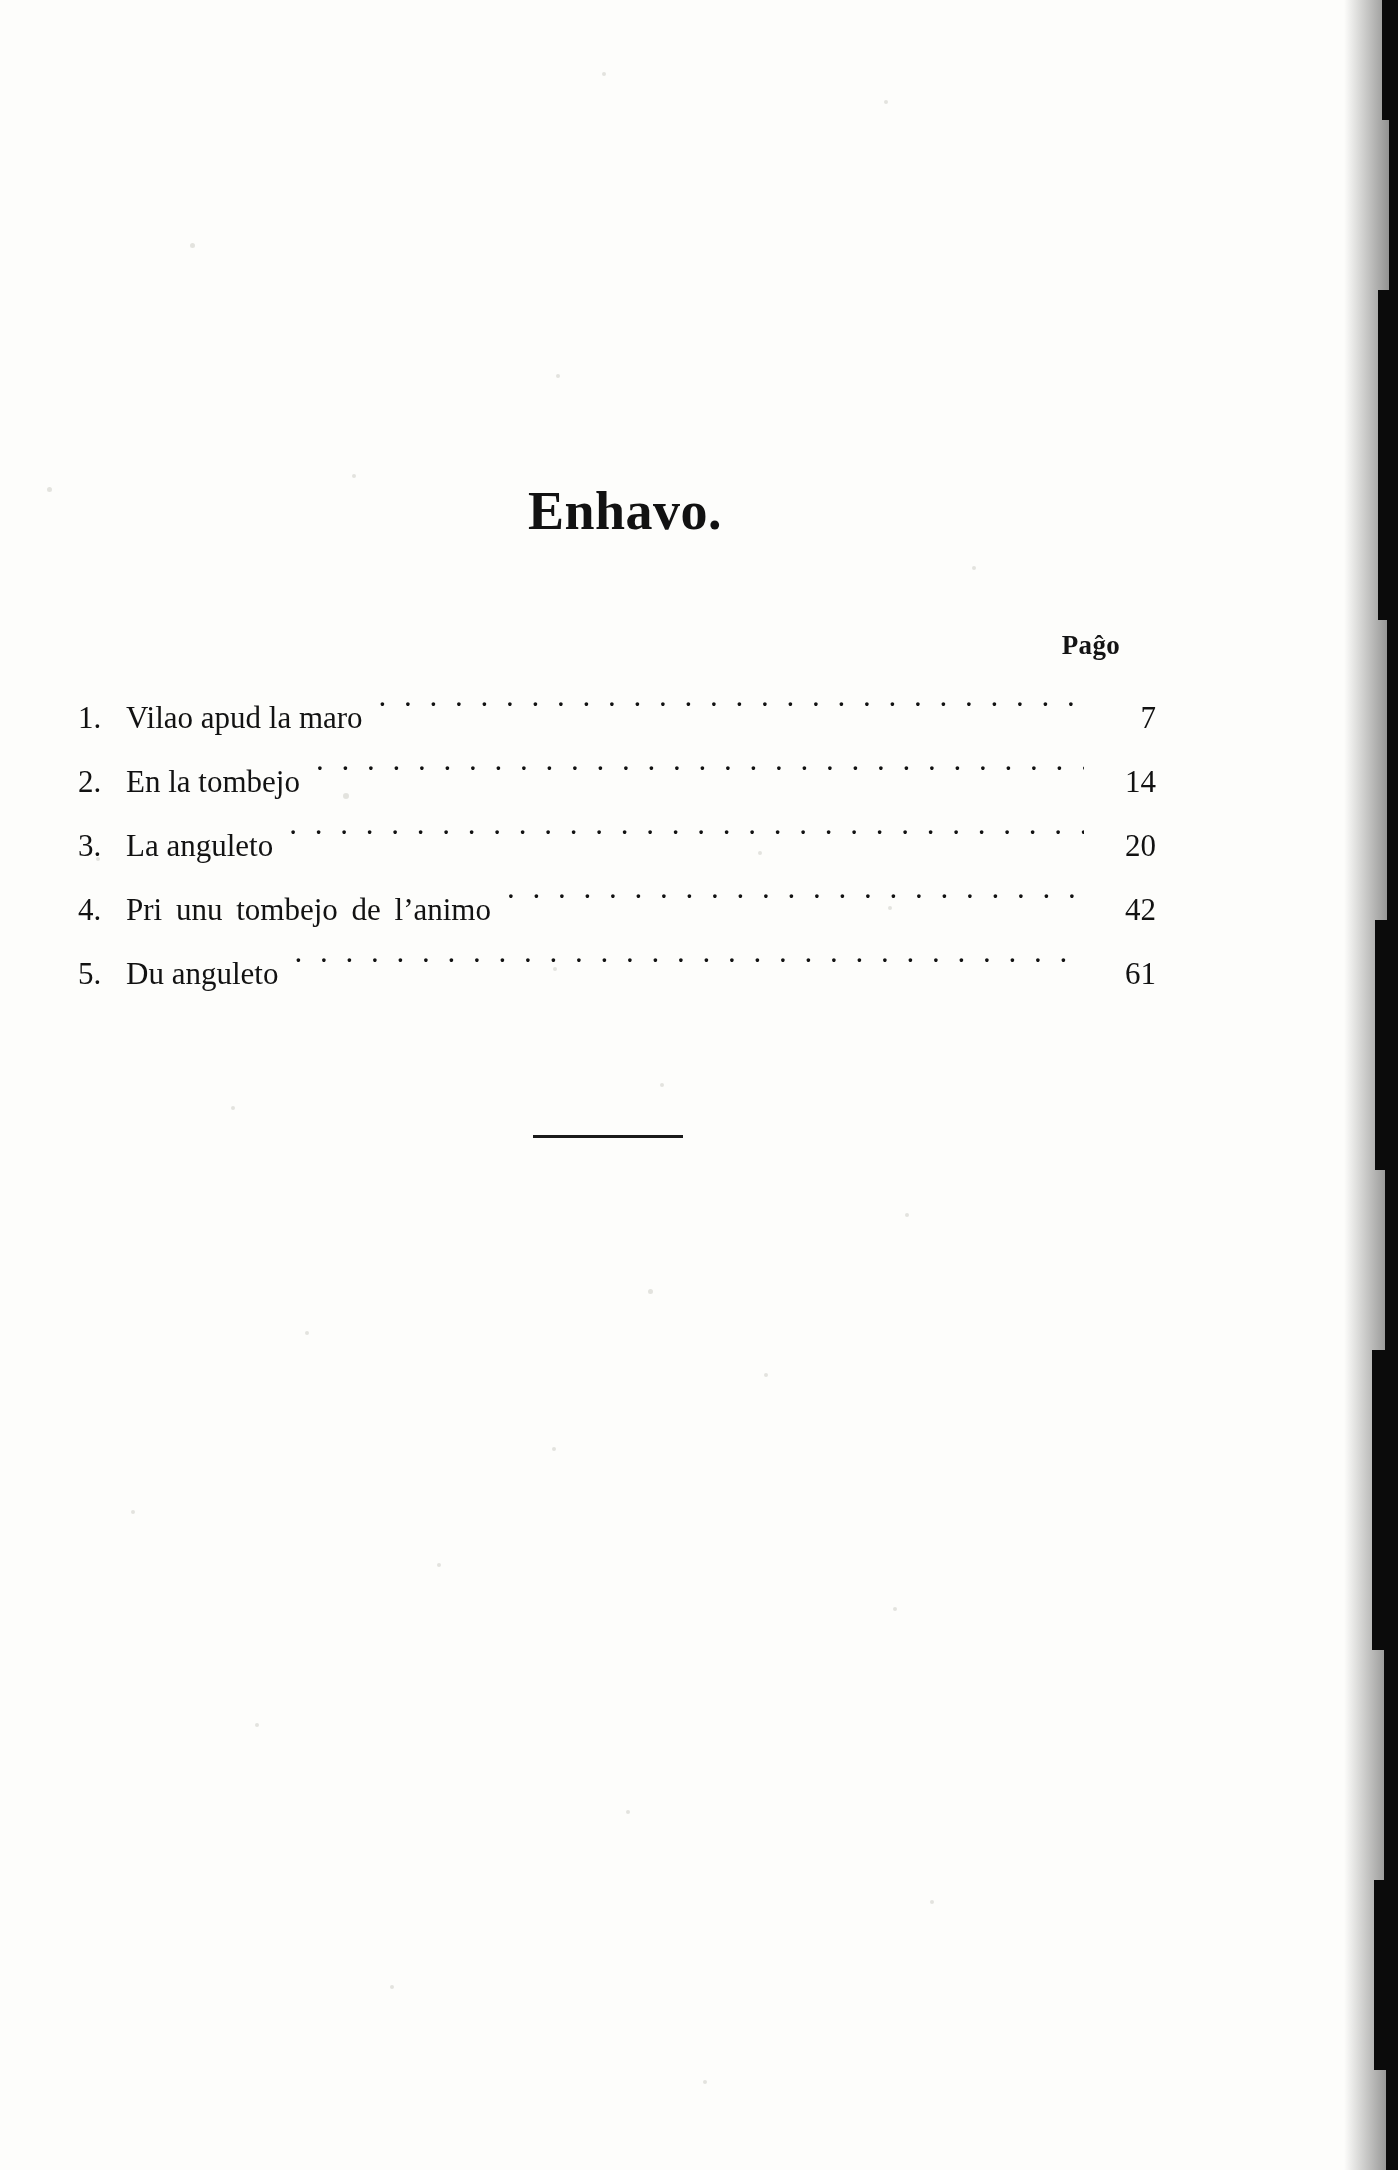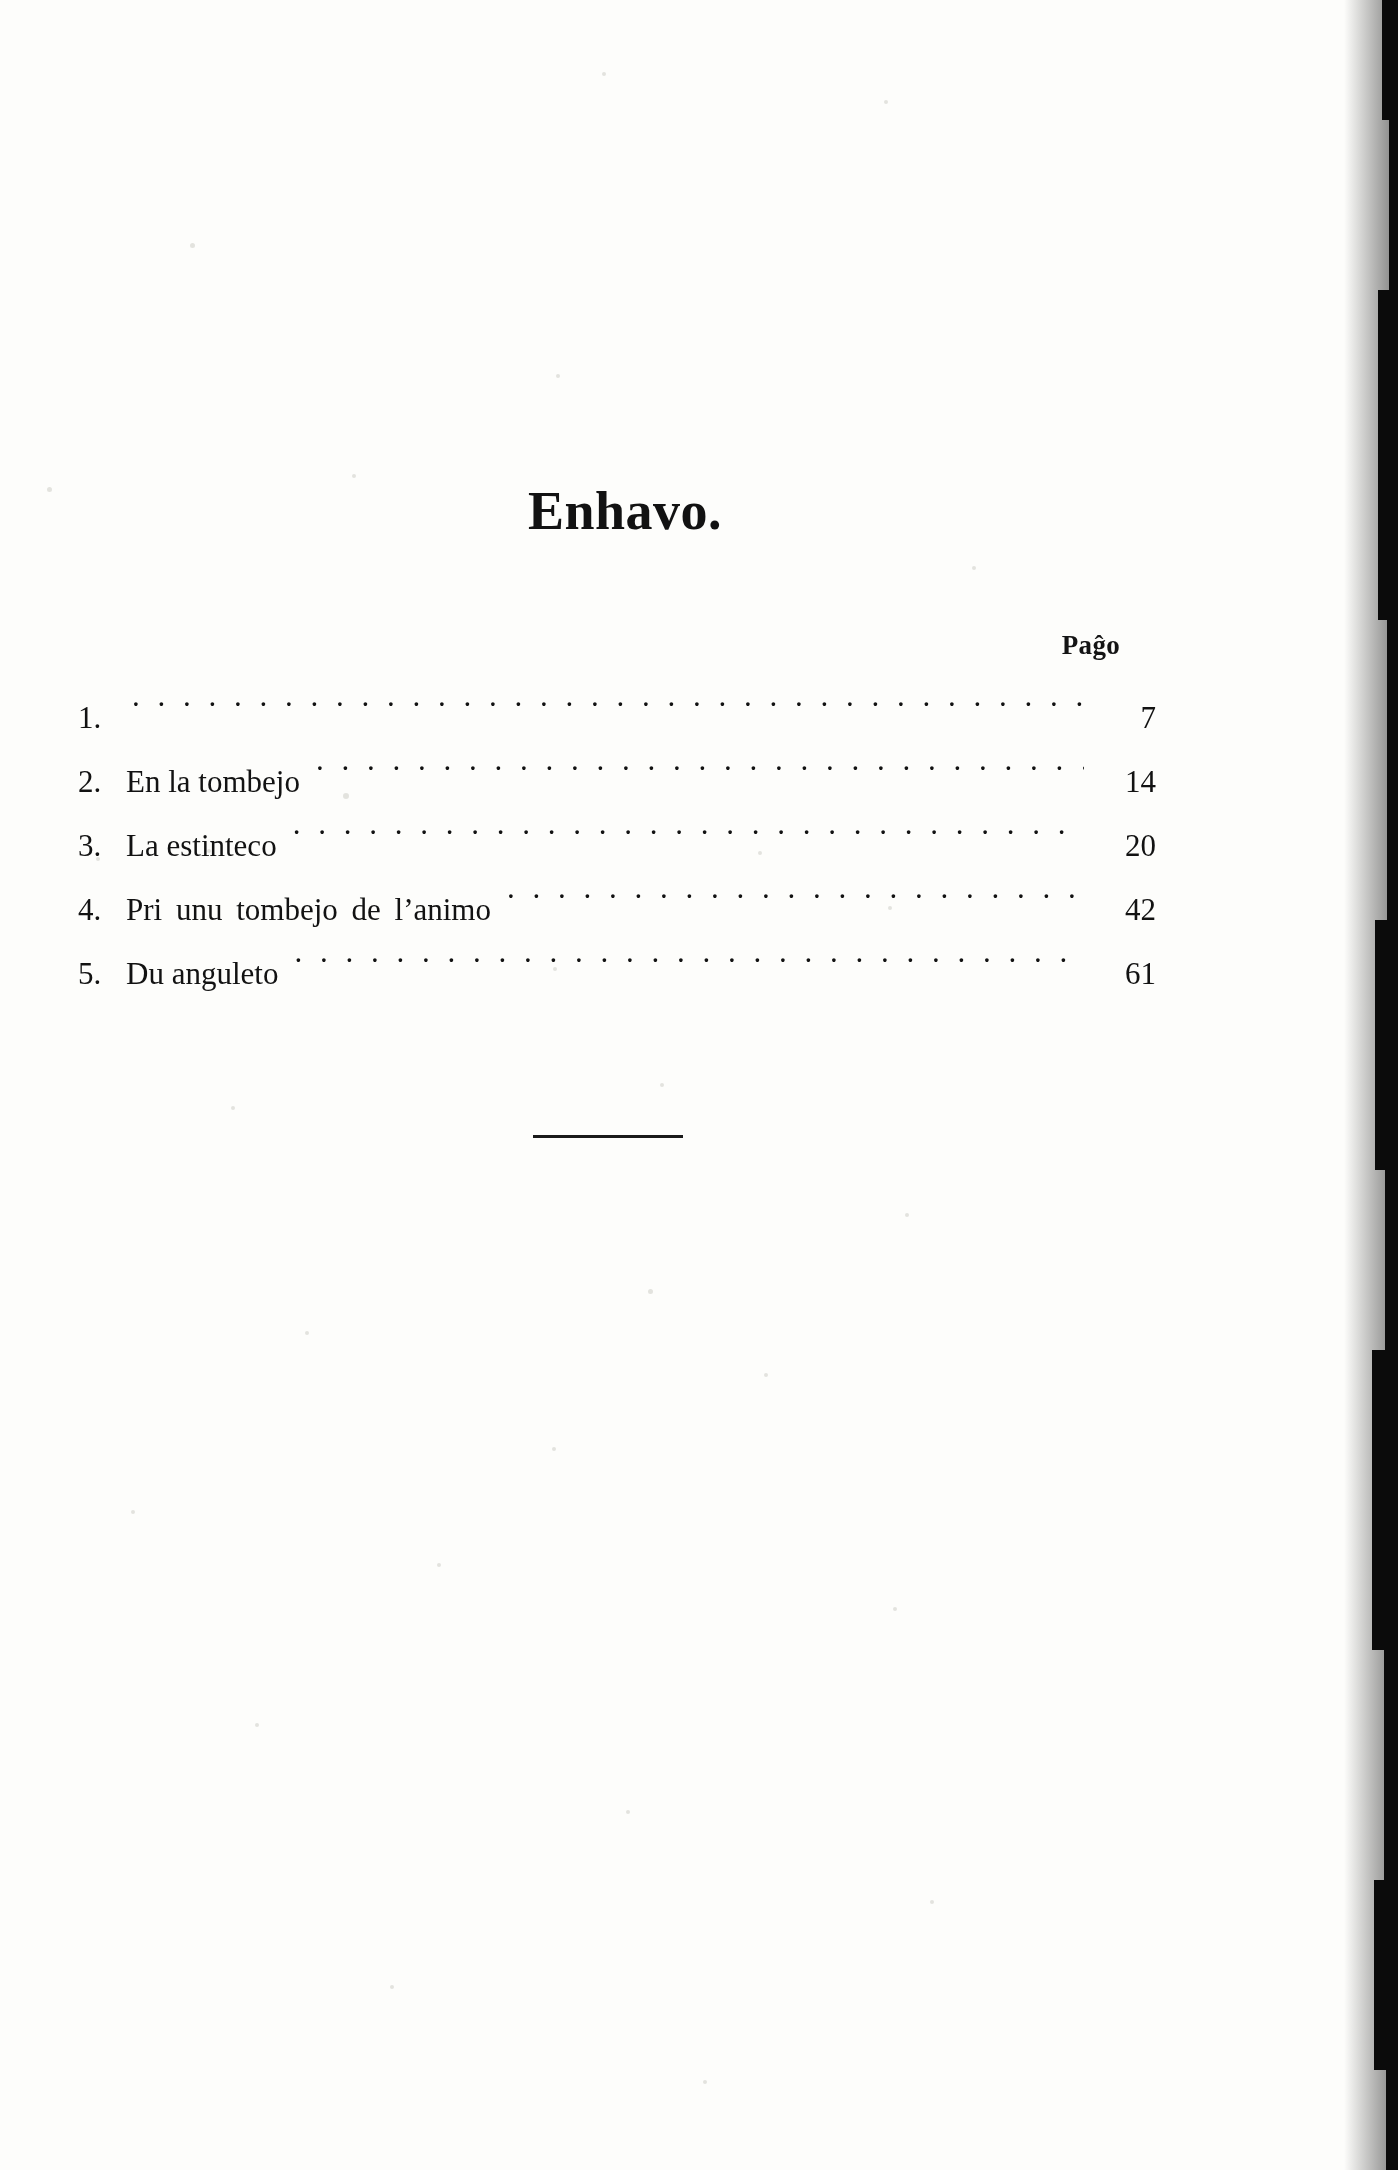--- a/index.html
+++ b/index.html
@@ -181,34 +181,35 @@
   <div class="content">
 
     <div class="title">Enhavo.</div>
 
     <div class="pagehead">Paĝo</div>
 
     <div class="toc">
 
       <div class="toc-row">
         <span class="toc-num">1.</span>
+        <span class="toc-label">Vilao apud la maro</span>
         <span class="leader"></span>
         <span class="toc-page">7</span>
       </div>
 
       <div class="toc-row">
         <span class="toc-num">2.</span>
         <span class="toc-label">En la tombejo</span>
         <span class="leader"></span>
         <span class="toc-page">14</span>
       </div>
 
       <div class="toc-row">
         <span class="toc-num">3.</span>
-        <span class="toc-label">La estinteco</span>
+        <span class="toc-label">La anguleto</span>
         <span class="leader"></span>
         <span class="toc-page">20</span>
       </div>
 
       <div class="toc-row">
         <span class="toc-num">4.</span>
         <span class="toc-label spaced">Pri unu tombejo de l’animo</span>
         <span class="leader"></span>
         <span class="toc-page">42</span>
       </div>

